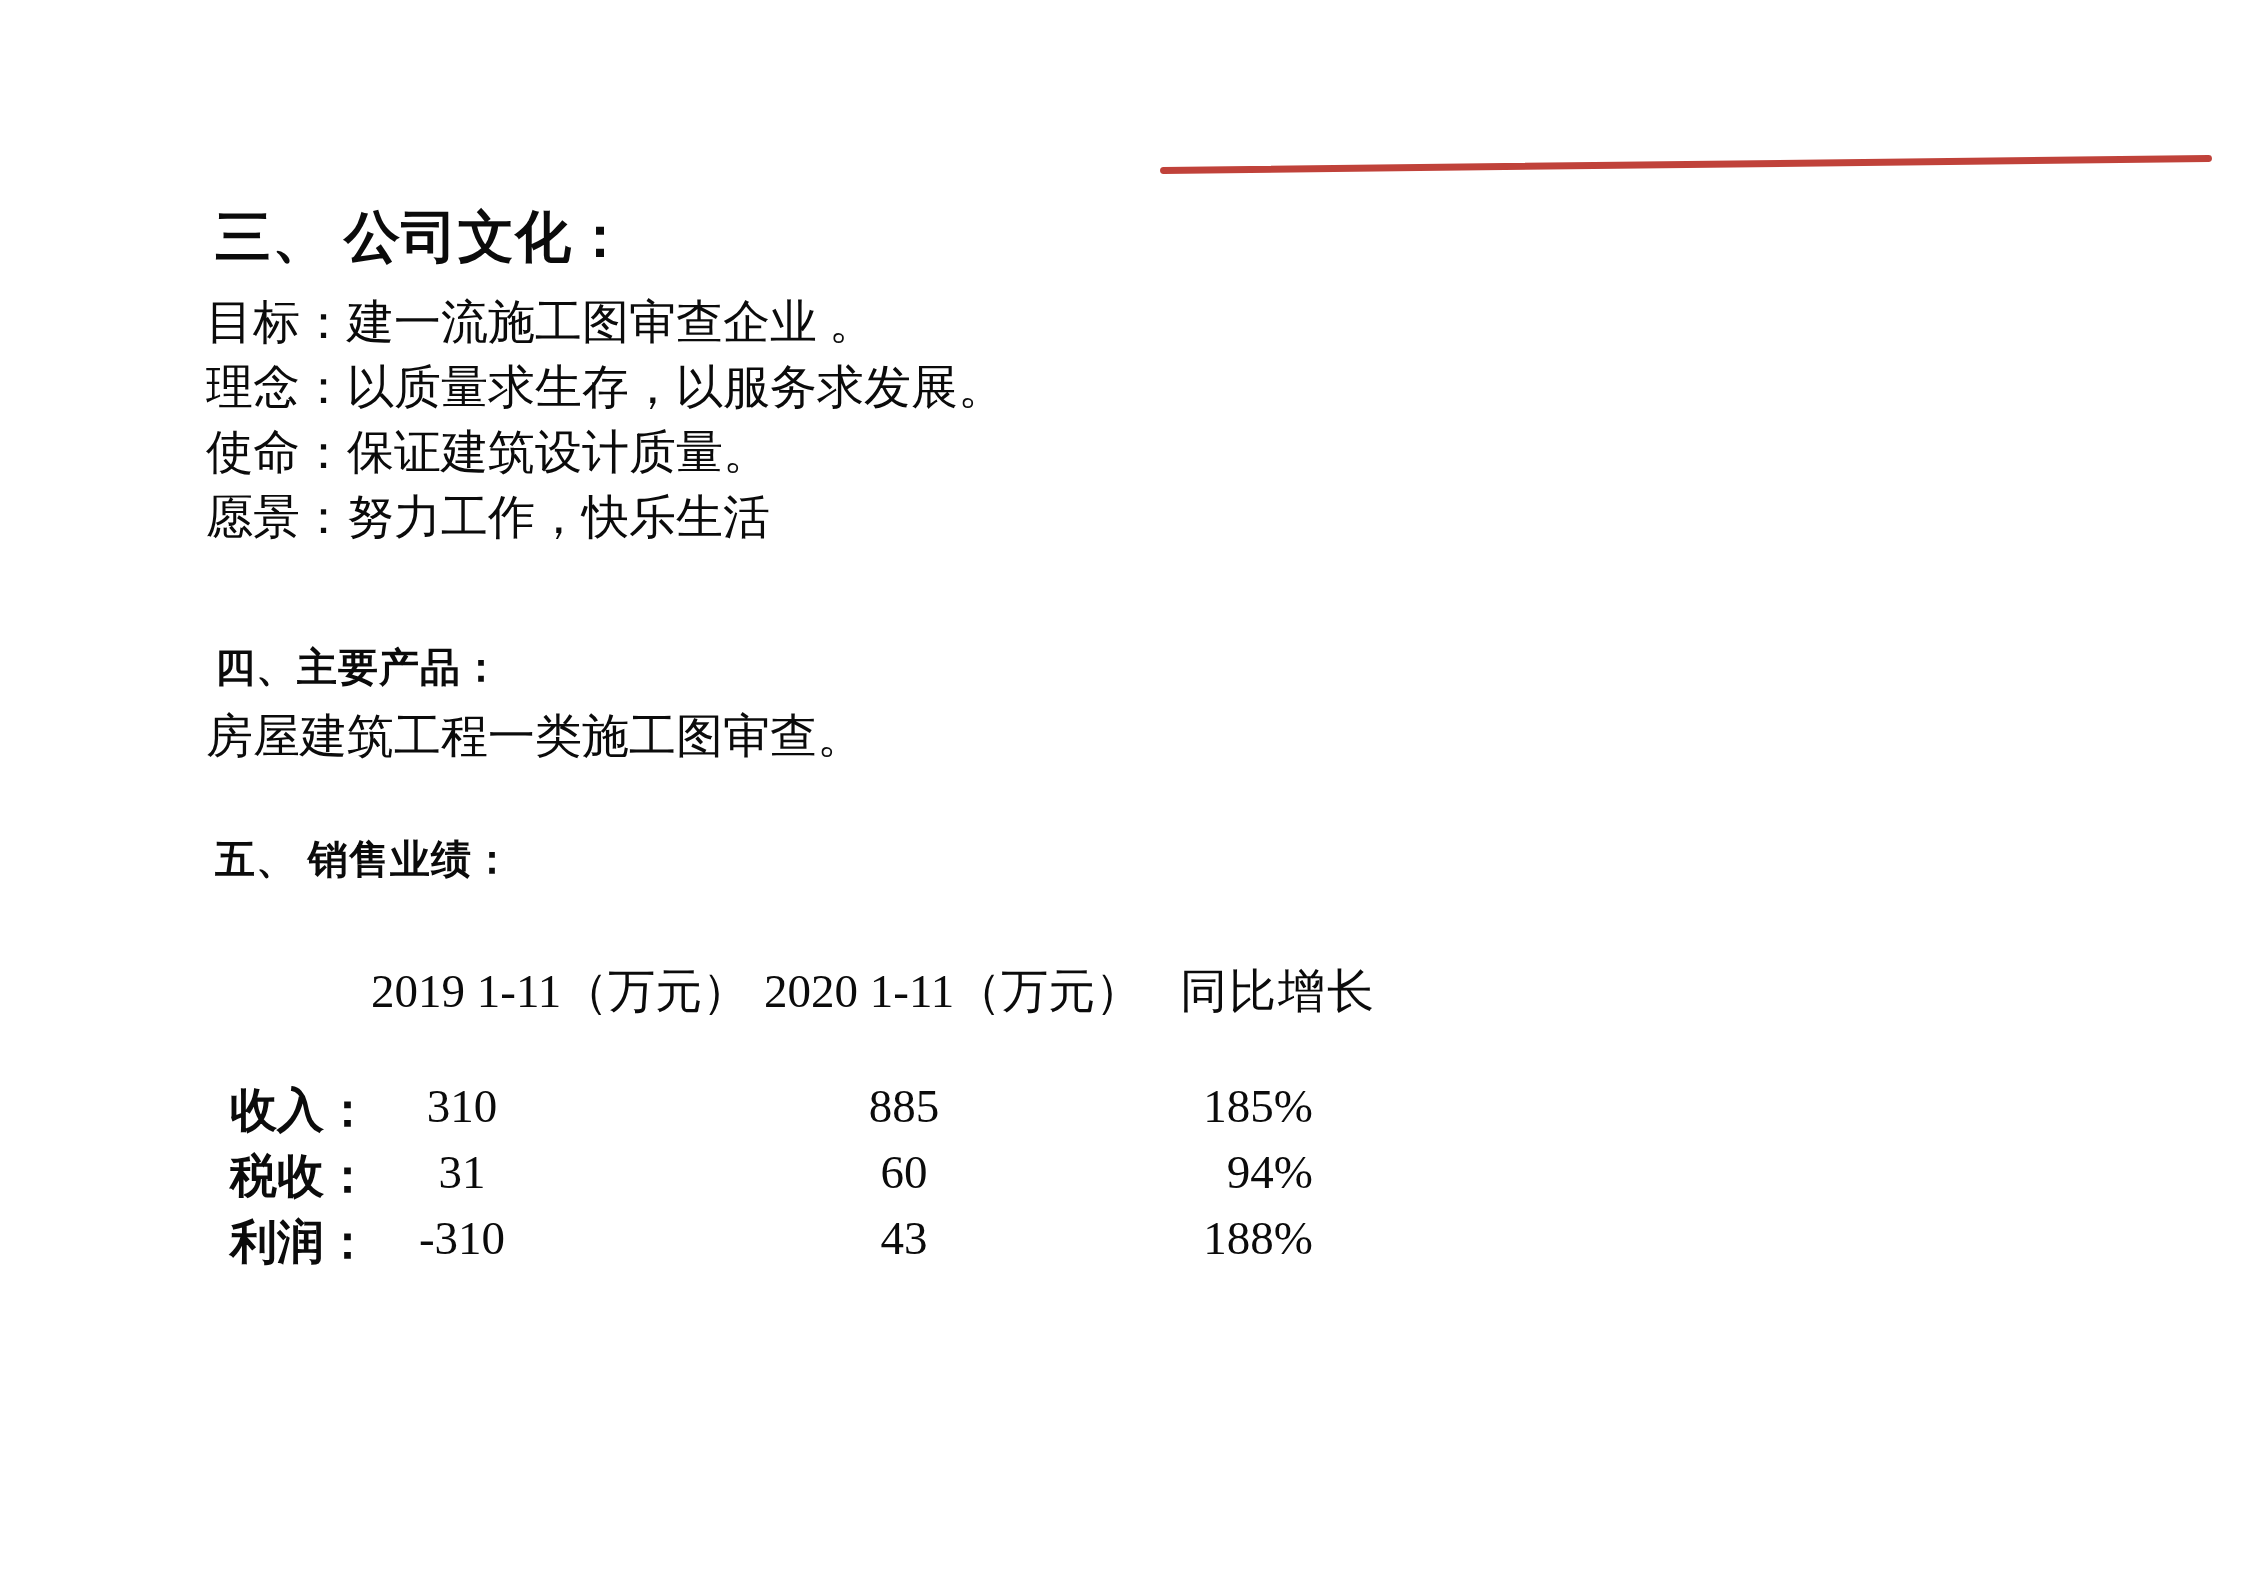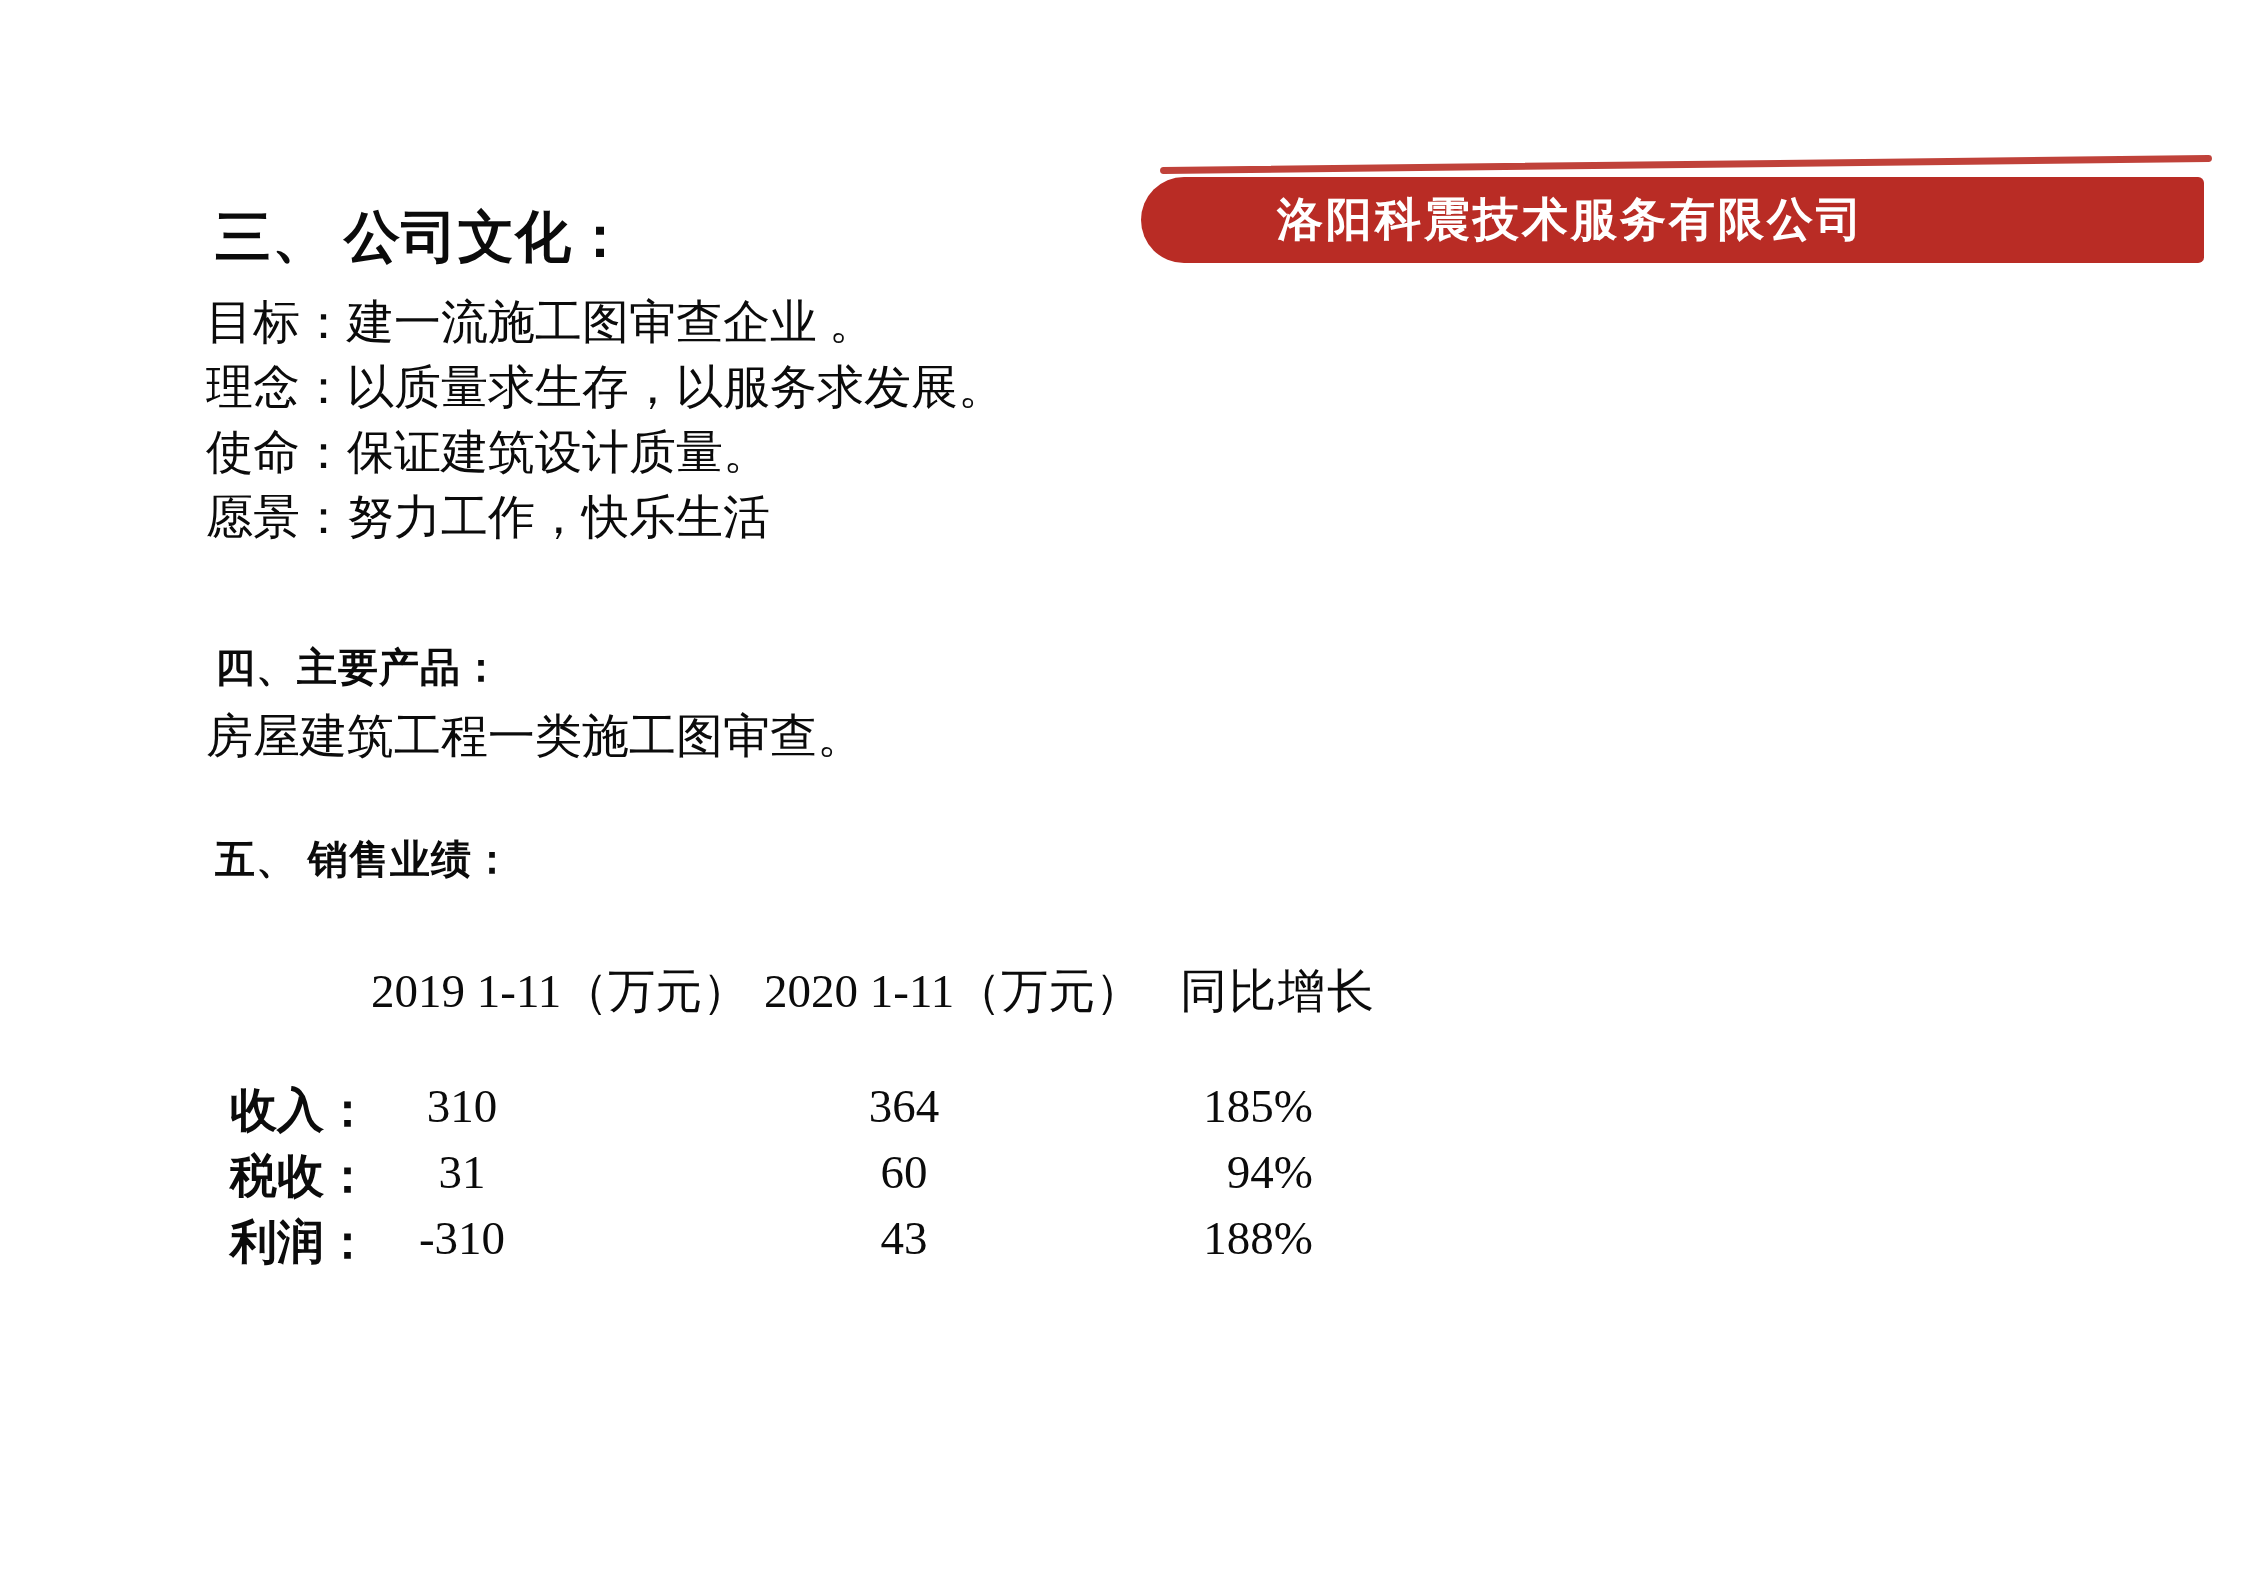--- a/index.html
+++ b/index.html
@@ -71,23 +71,20 @@
   .t-row .v1{position:absolute;left:330px;width:264px;text-align:center;}
   .t-row .v2{position:absolute;left:772px;width:264px;text-align:center;}
   .t-row .v3{position:absolute;left:1100px;width:213px;text-align:right;font-family:Liberation Serif, serif;}
 </style>
 </head>
 <body>
 
 <div class="page">
 
   <div class="accent-line"></div>
-  <div class="banner">
-    <span class="banner-text">洛阳科震技术服务有限公司</span>
-  </div>
 
   <div class="h-main">三、 公司文化：</div>
 
   <div class="body-line culture-block">
     <div>目标：建一流施工图审查企业 。</div>
     <div>理念：以质量求生存，以服务求发展。</div>
     <div>使命：保证建筑设计质量。</div>
     <div>愿景：努力工作，快乐生活</div>
   </div>
 
@@ -98,21 +95,21 @@
 
   <div class="t-header">
     <span class="h2019">2019 1-11（万元）</span>
     <span class="h2020">2020 1-11（万元）</span>
     <span class="hgrowth">同比增长</span>
   </div>
 
   <div class="t-row r0">
     <span class="lbl">收入：</span>
     <span class="v1">310</span>
-    <span class="v2">364</span>
+    <span class="v2">885</span>
     <span class="v3">185%</span>
   </div>
 
   <div class="t-row r1">
     <span class="lbl">税收：</span>
     <span class="v1">31</span>
     <span class="v2">60</span>
     <span class="v3">94%</span>
   </div>
 

